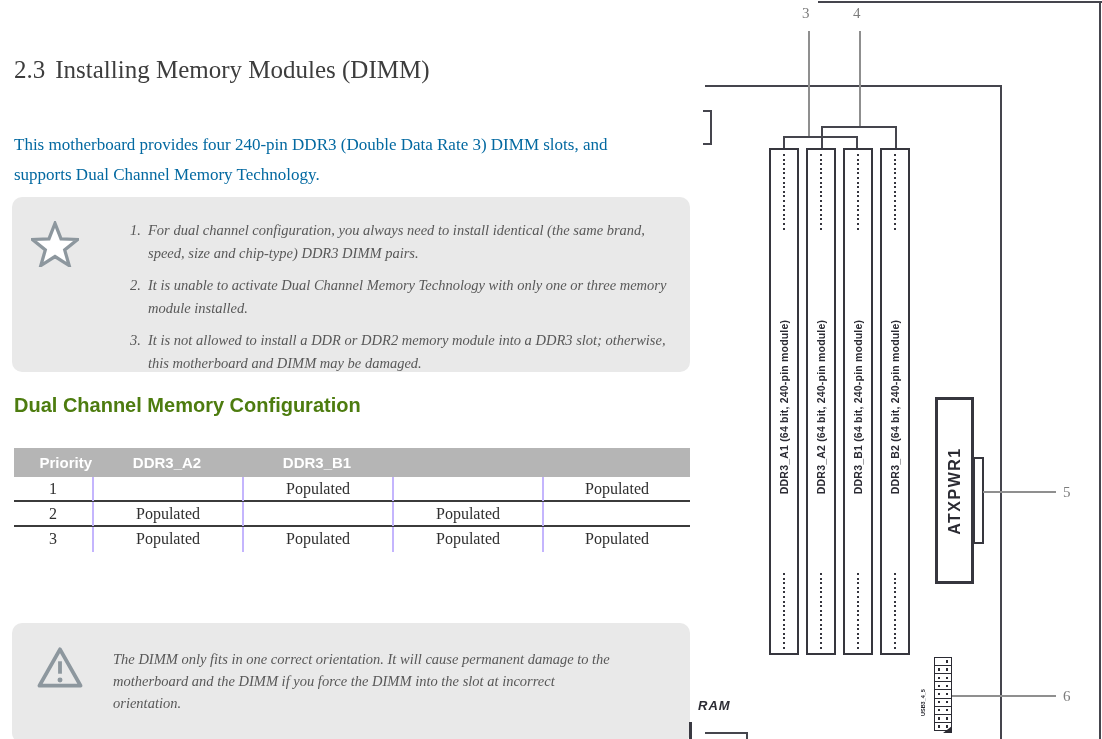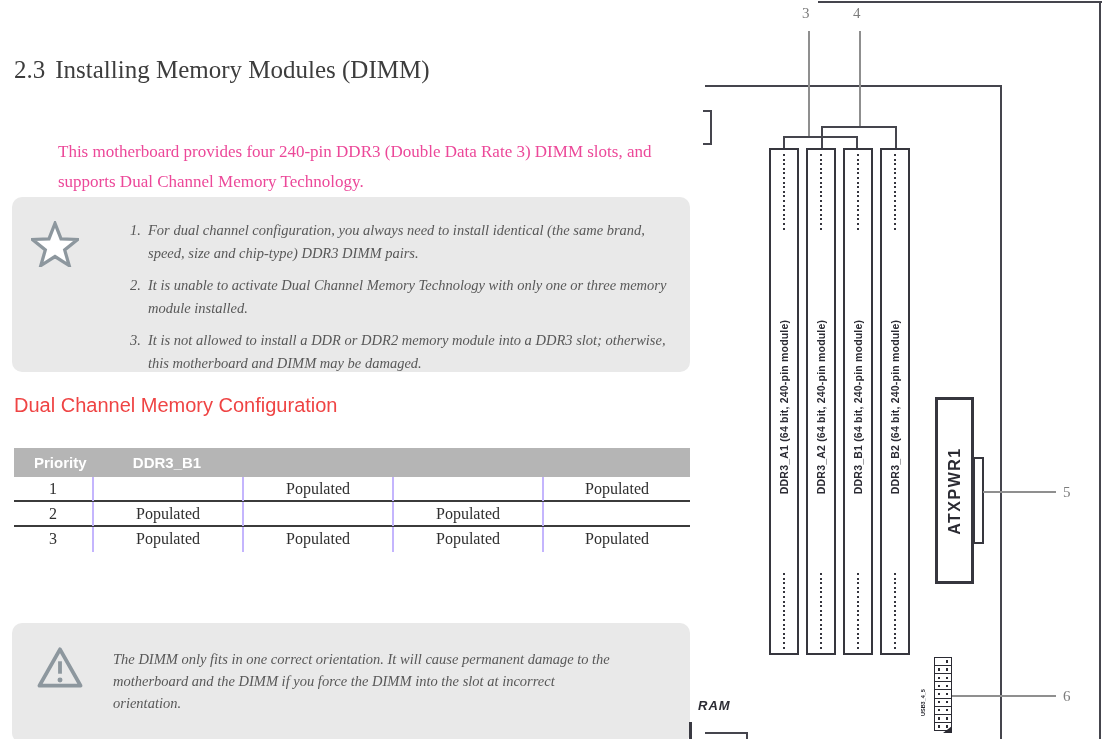--- a/index.html
+++ b/index.html
@@ -10,23 +10,23 @@
     font-family:"Liberation Sans", sans-serif;
   }
   
   .title {
     position:absolute; left:14px; top:56px;
     font-family:Liberation Serif, serif;
     font-size:25px; font-weight:400; color:#3d3d3d; letter-spacing:0;
   }
   .title .secnum { margin-right:10px; }
   .intro {
-    position:absolute; left:14px; top:137px; width:640px;
+    position:absolute; left:14px; top:130px; width:640px;
     font-family:"Liberation Serif", serif;
-    font-size:17px; line-height:30px; color:#ec4899;margin-left:44px;
+    font-size:17px; line-height:30px; color:#0369a1;
   }
   .graybox {
     position:absolute; left:12px; width:678px;
     background:#e9e9e9; border-radius:10px;
   }
   #note-box  { top:197px; height:175px; }
   #warn-box  { top:623px; height:120px; }
   .boxicon { position:absolute; }
   #note-box .boxicon { left:19px; top:24px; }
   #warn-box .boxicon { left:24px; top:23px; }
@@ -40,31 +40,31 @@
   .notelist li:last-child { margin-bottom:0; }
   .notelist .num { width:18px; flex:0 0 18px; }
   .warntext {
     position:absolute; left:101px; top:25px; width:500px;
     font-family:"Liberation Serif", serif; font-style:italic;
     font-size:14.5px; line-height:22px; color:#585858;
   }
   .subhead {
     position:absolute; left:14px; top:394px;
     font-family:"Liberation Sans", sans-serif;
-    font-size:20px; font-weight:400; color:#ef4444;
+    font-size:20px; font-weight:700; color:#4d7c0f;
   }
   
   #cfg-table { position:absolute; left:14px; top:448px; width:676px; }
   .trow { display:grid; grid-template-columns:78px 150px 150px 150px 148px; }
   .thead { background:#b5b5b5; height:29px; }
   .thead .cell {
     color:#ffffff; font-weight:bold; font-size:15px; line-height:29px;
     text-align:center; font-family:"Liberation Sans", sans-serif;
   }
-  .thead .cell.first { text-align:left; padding-left:20px; }
+  .thead .cell.first { text-align:right; padding-left:20px; }
   .tbody-row { height:25px; border-bottom:2px solid #3b3b3b; }
   .tbody-row.last { border-bottom:none; }
   .tbody-row .cell {
     font-family:"Liberation Serif", serif; font-size:16px; line-height:24px;
     color:#2f2f2f; text-align:center; border-left:2px solid #c4b5fd;
   }
   .tbody-row .cell.first { border-left:none; }
   
   .dk { background:#45454d; position:absolute; }
   .hline { height:2px; }
@@ -166,20 +166,21 @@
         <span>It is not allowed to install a DDR or DDR2 memory module into a DDR3 slot; otherwise, this motherboard and DIMM may be damaged.</span>
       </li>
     </ol>
   </div>
 
   <h2 class="subhead">Dual Channel Memory Configuration</h2>
 
   <div id="cfg-table">
     <div class="trow thead">
       <div class="cell first">Priority</div>
+      <div class="cell">DDR3_A2</div>
       <div class="cell">DDR3_B1</div>
     </div>
     <div class="trow tbody-row">
       <div class="cell first">1</div>
       <div class="cell"></div>
       <div class="cell">Populated</div>
       <div class="cell"></div>
       <div class="cell">Populated</div>
     </div>
     <div class="trow tbody-row">

